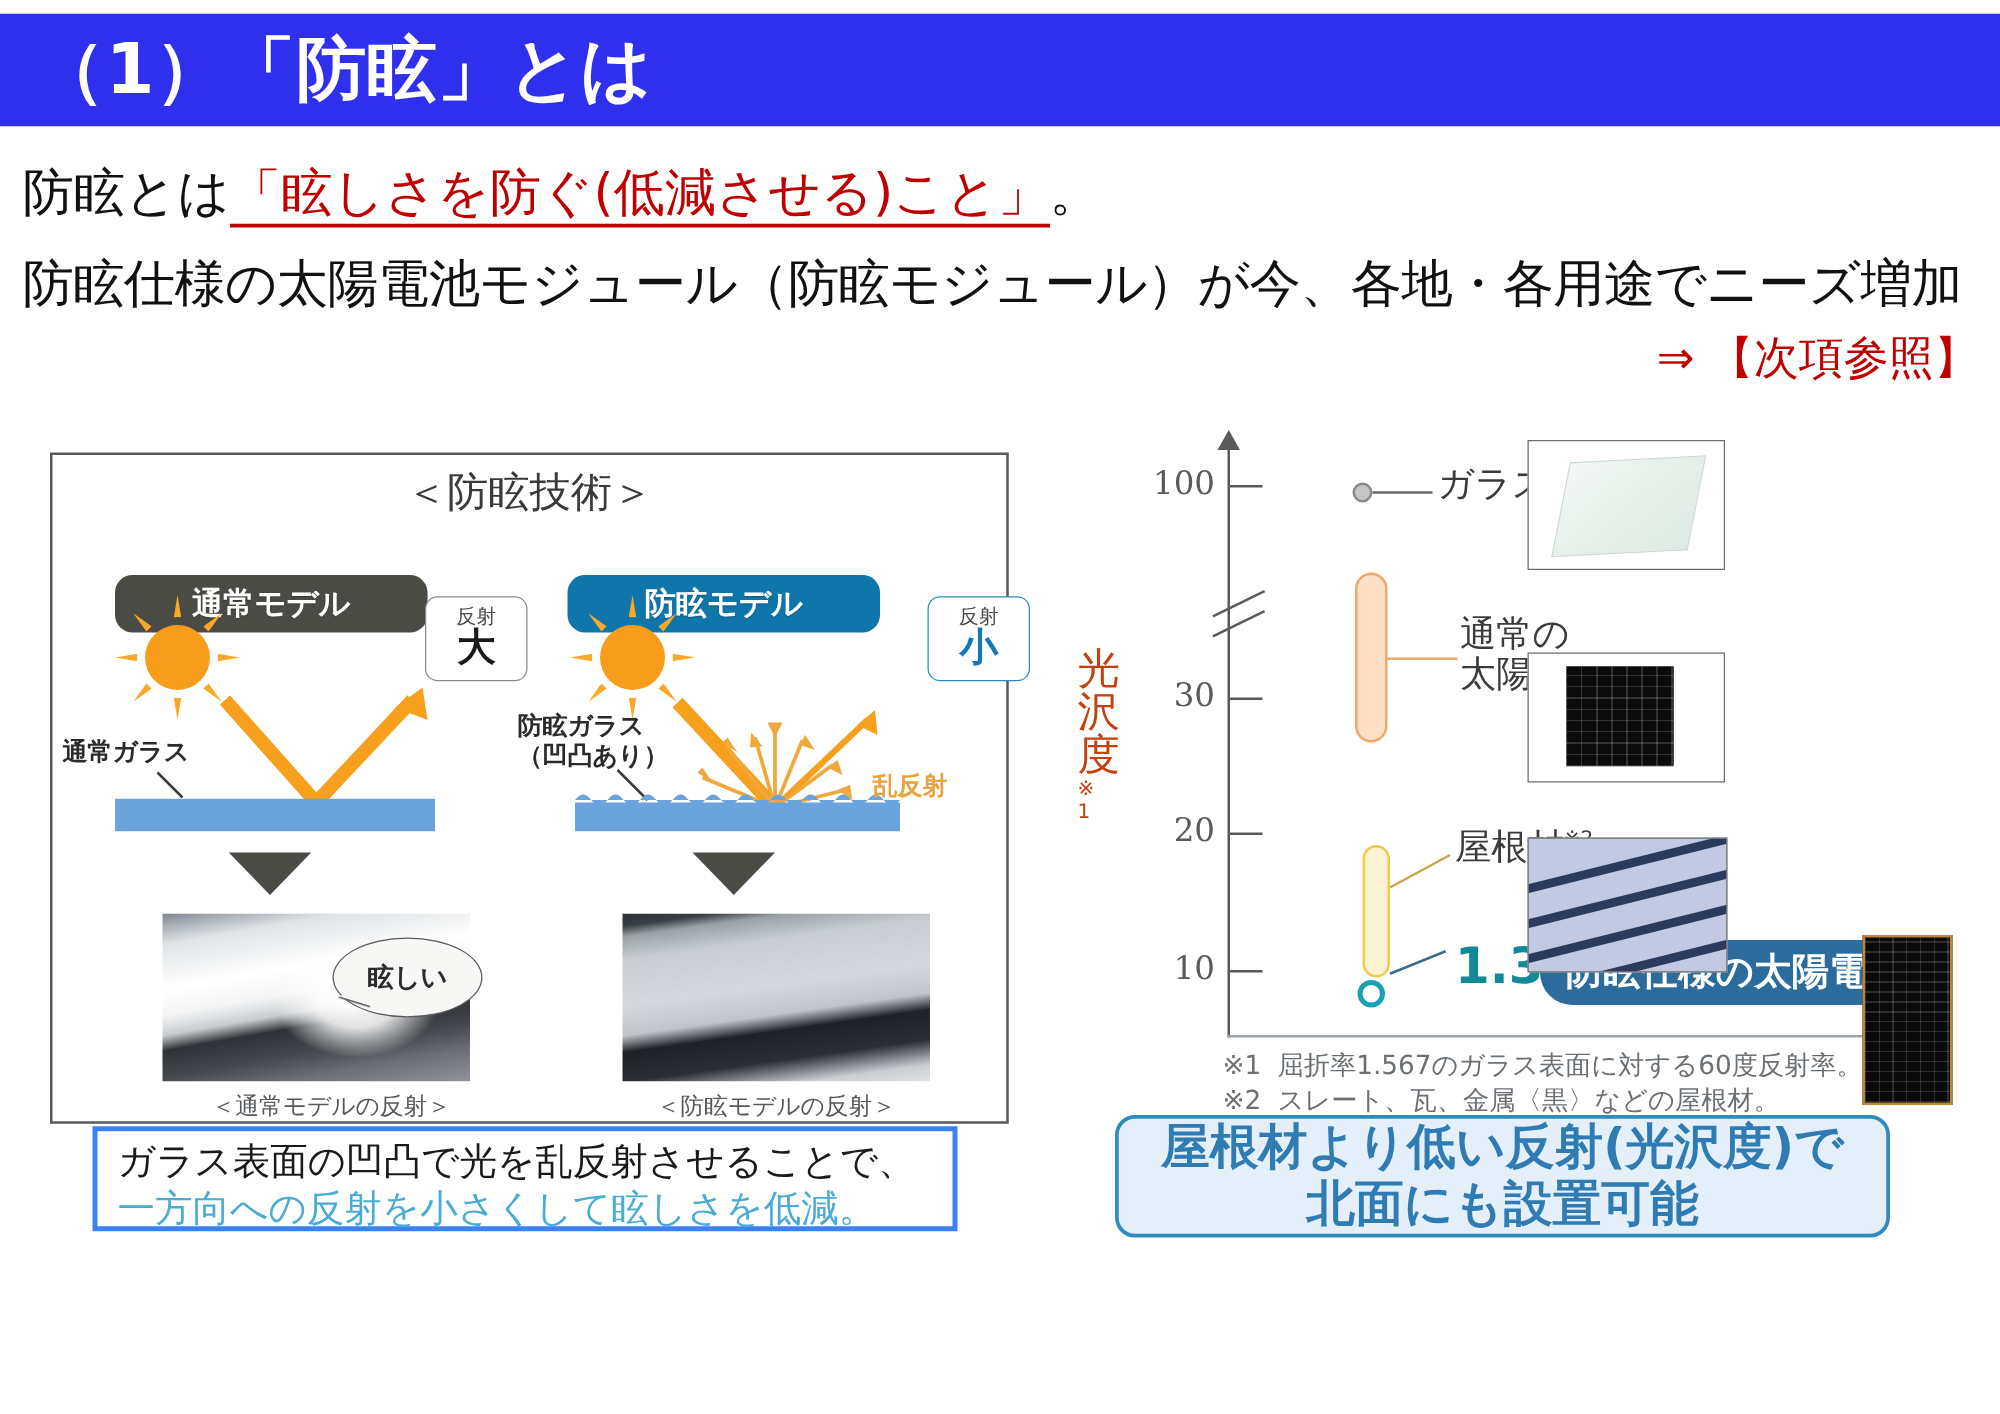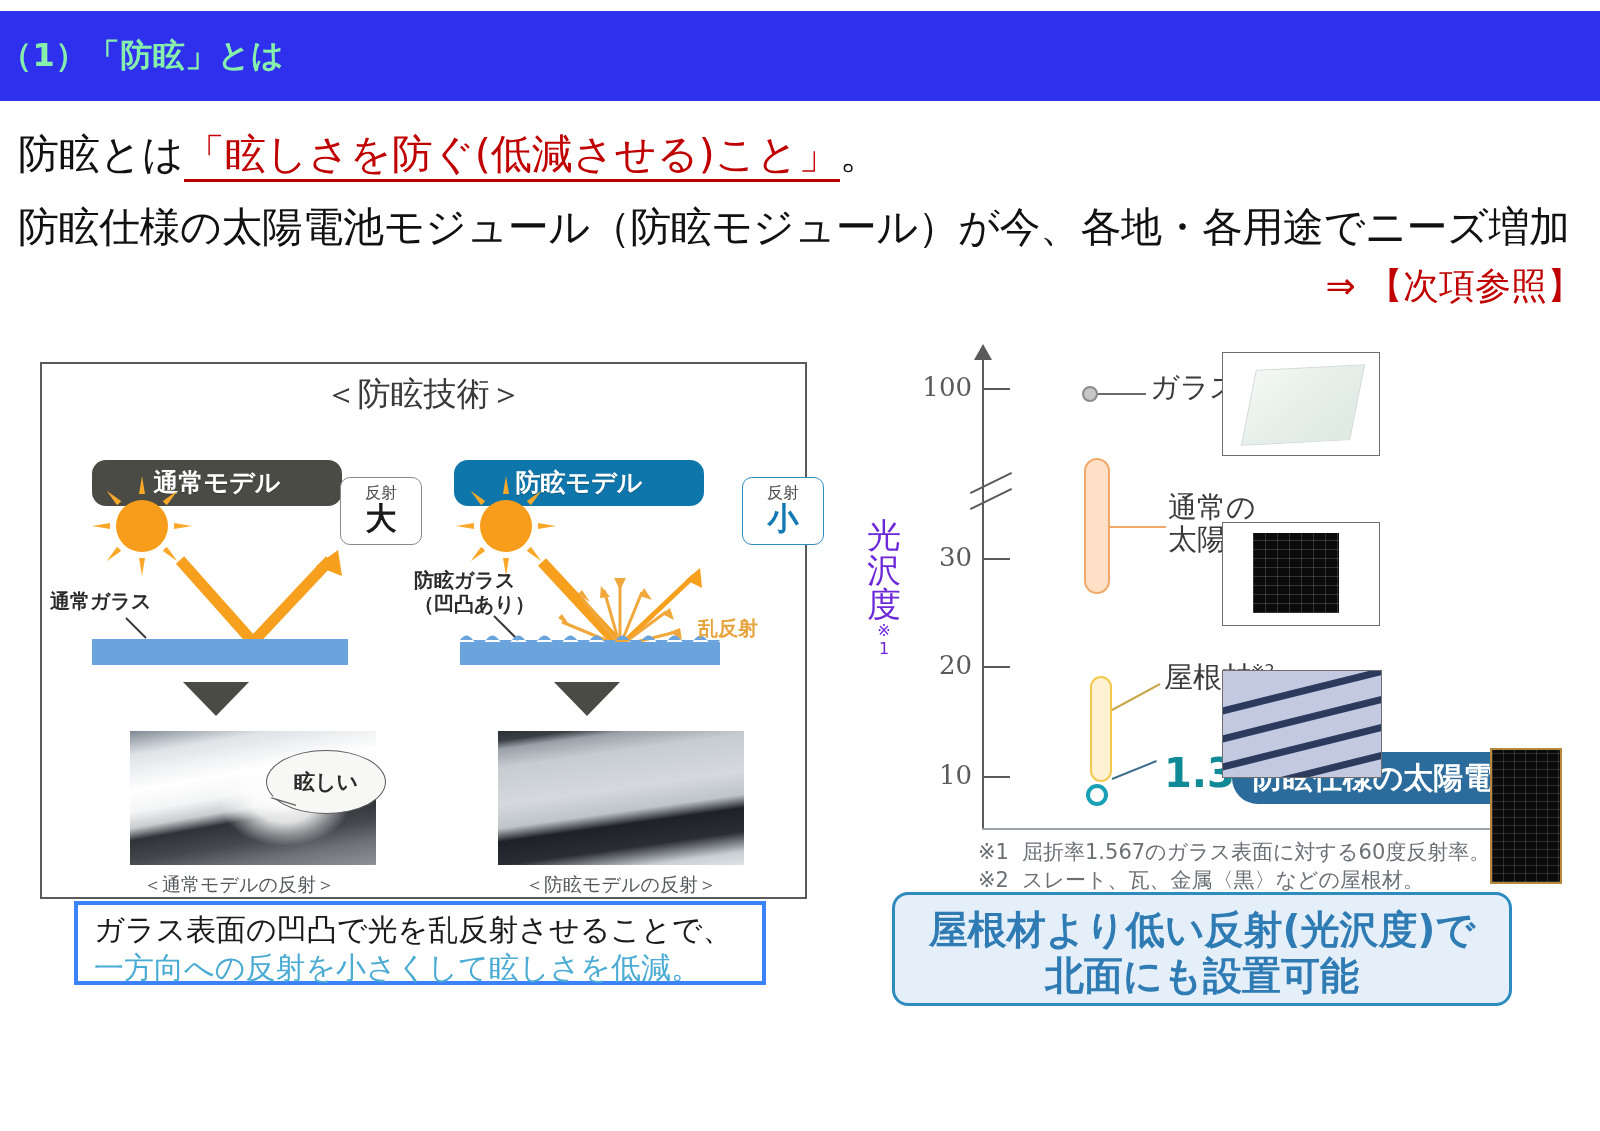--- a/index.html
+++ b/index.html
@@ -10,22 +10,22 @@
     position:relative;
     overflow:hidden;
   }
   
   #header-bar{
     position:absolute;left:0;top:11px;width:1600px;height:90px;
     background:#2f2fee;
     display:flex;align-items:center;
   }
   #header-title{
-    color:#86efac;font-size:32px;font-weight:bold;
-    letter-spacing:0.5px;
+    color:#ffffff;font-size:56px;font-weight:bold;
+    letter-spacing:0.5px;margin-left:28px;
     font-family:"DejaVu Sans","Liberation Sans",sans-serif;
   }
   
   #intro{
     position:absolute;left:18px;top:125px;width:1565px;
   }
   .intro-line{
     font-size:41px;color:#111;line-height:1.45;white-space:nowrap;
     font-family:"DejaVu Sans","Liberation Sans",sans-serif;
   }
@@ -121,21 +121,21 @@
     position:absolute;left:90px;top:24px;width:130px;height:90px;
     background:radial-gradient(ellipse at center,#ffffff 0%,rgba(255,255,255,.85) 35%,rgba(255,255,255,0) 72%);
   }
   #photo-anti{left:456px;top:367px;
     background:linear-gradient(172deg,#2c3036 0%,#3a3f46 6%,#9aa0a7 11%,#c7ccd1 22%,#d5d9dd 44%,#bfc4c8 58%,#1e2228 66%,#2a2e34 80%,#c9ced2 92%,#dfe3e6 100%);
   }
   .photo-caption{
     position:absolute;width:246px;text-align:center;font-size:19px;color:#55595c;
     font-family:"DejaVu Sans","Liberation Sans",sans-serif;
   }
-  #cap-normal{left:74px;top:508px;}
+  #cap-normal{left:100px;top:508px;}
   #cap-anti{left:456px;top:508px;}
 
   
   .bubble{
     position:absolute;border-radius:50%;text-align:center;
     font-weight:bold;font-family:"DejaVu Sans","Liberation Sans",sans-serif;
   }
   #bubble-glare{
     left:224px;top:386px;width:118px;height:62px;
     background:#f7f7f5;border:1.5px solid #5a5a5a;color:#2b2b2b;
@@ -169,21 +169,21 @@
     font-family:"DejaVu Sans","Liberation Sans",sans-serif;}
   #caption-l2{font-size:30px;color:#4aacd4;line-height:1.28;
     font-family:"DejaVu Sans","Liberation Sans",sans-serif;}
 
   
   #right-panel{
     position:absolute;left:860px;top:340px;width:720px;height:665px;
   }
   #axis-title{
     position:absolute;left:2px;top:178px;width:44px;
-    font-size:34px;color:#6d28d9;line-height:1.02;text-align:center;
+    font-size:34px;color:#c2410c;line-height:1.02;
     font-family:"DejaVu Sans","Liberation Sans",sans-serif;
   }
   #axis-title .note{font-size:16px;display:block;line-height:1.1;}
   #axis-title .note2{font-size:16px;display:block;line-height:1.1;}
 
   #y-axis{
     position:absolute;left:122px;top:18px;width:2px;height:472px;background:#5a5a5a;
   }
   #y-arrow{
     position:absolute;left:114px;top:4px;width:0;height:0;
@@ -265,23 +265,23 @@
   }
 
   
   #footnotes{position:absolute;left:118px;top:498px;width:600px;}
   .footnote{font-size:21px;color:#6b7075;line-height:1.35;white-space:nowrap;
     font-family:"DejaVu Sans","Liberation Sans",sans-serif;}
   .footnote .fn-mark{display:inline-block;width:44px;}
 
   
   #conclusion-box{
-    position:absolute;left:32px;top:552px;width:620px;height:114px;
+    position:absolute;left:32px;top:552px;width:620px;height:98px;
     background:#e4effa;border:3px solid #2e8bc0;border-radius:16px;
-    box-sizing:border-box;text-align:center;padding-top:12px;
+    box-sizing:border-box;text-align:center;padding-top:0;
   }
   .concl-line{
     font-size:39px;font-weight:bold;color:#2f7bb3;line-height:1.18;
     font-family:"DejaVu Sans","Liberation Sans",sans-serif;
   }
 </style>
 </head>
 <body>
 
 <div id="header-bar">

